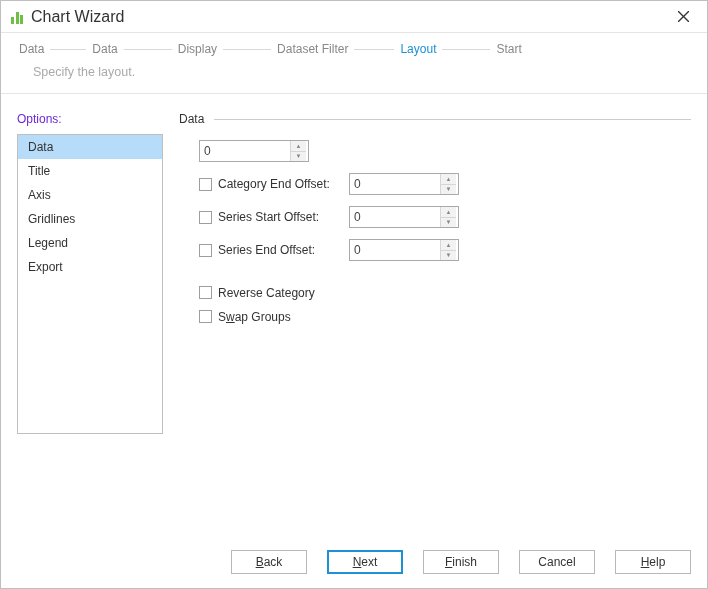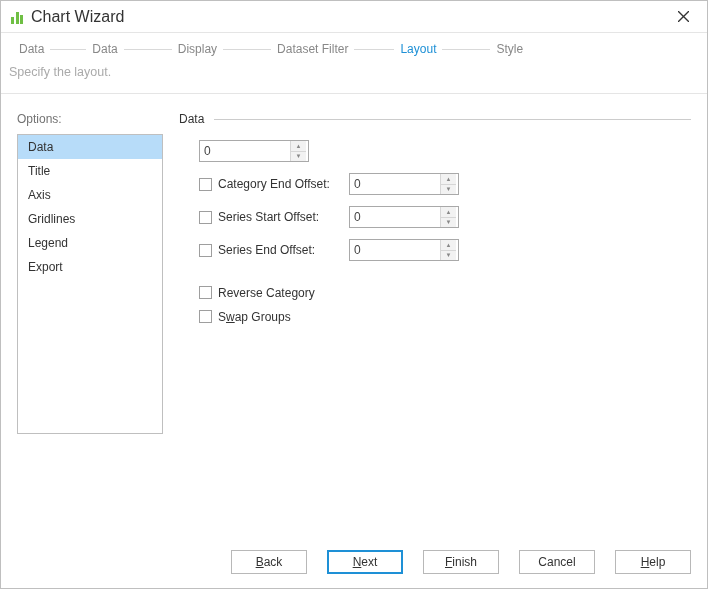--- a/index.html
+++ b/index.html
@@ -67,37 +67,37 @@
   font-size: 12px;
 }
 .step.active { color: #1e90d6; text-align: right; }
 .step-sep {
   flex: 0 0 auto;
   height: 1px;
   background: #d9d9d9;
   display: block;
 }
 .subtitle {
-  padding: 0 8px 14px;
+  padding: 0 32px 14px;
   color: #aaa;
   font-size: 12.5px;
 }
 .divider-h {
   height: 1px;
   background: #e5e5e5;
   margin: 0;
 }
 .body-area {
   flex: 1;
   padding: 18px 16px 10px 16px;
   display: flex;
   gap: 16px;
 }
 .options-col { width: 146px; }
-.options-label { color: #737373; margin-bottom: 8px; }
+.options-label { color: #6d28d9; margin-bottom: 8px; }
 .options-list {
   border: 1px solid #bfbfbf;
   height: 300px;
   background: #fff;
 }
 .options-item {
   padding: 5px 10px;
   cursor: pointer;
   color: #333;
 }
@@ -223,21 +223,21 @@
     <span class="step">Data</span>
     <span class="step-sep" style="width:36px"></span>
     <span class="step">Data</span>
     <span class="step-sep" style="width:48px"></span>
     <span class="step">Display</span>
     <span class="step-sep" style="width:48px"></span>
     <span class="step">Dataset Filter</span>
     <span class="step-sep" style="width:40px"></span>
     <span class="step active">Layout</span>
     <span class="step-sep" style="width:48px"></span>
-    <span class="step">Style</span>
+    <span class="step">Start</span>
   </div>
 
   <div class="subtitle">Specify the layout.</div>
   <div class="divider-h"></div>
 
   <div class="body-area">
     <div class="options-col">
       <div class="options-label">Options:</div>
       <div class="options-list">
         <div class="options-item selected">Data</div>

